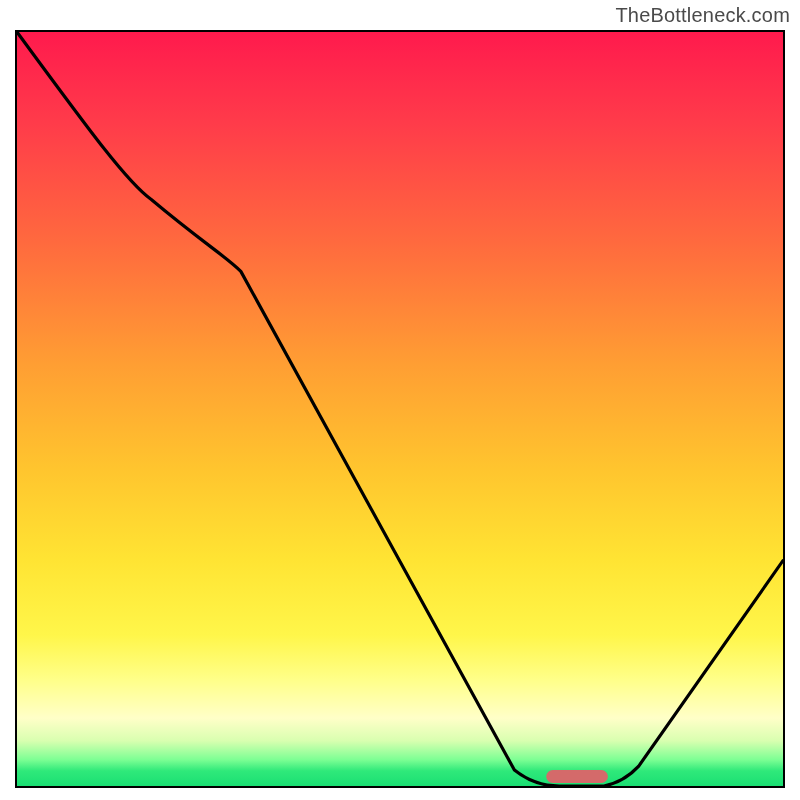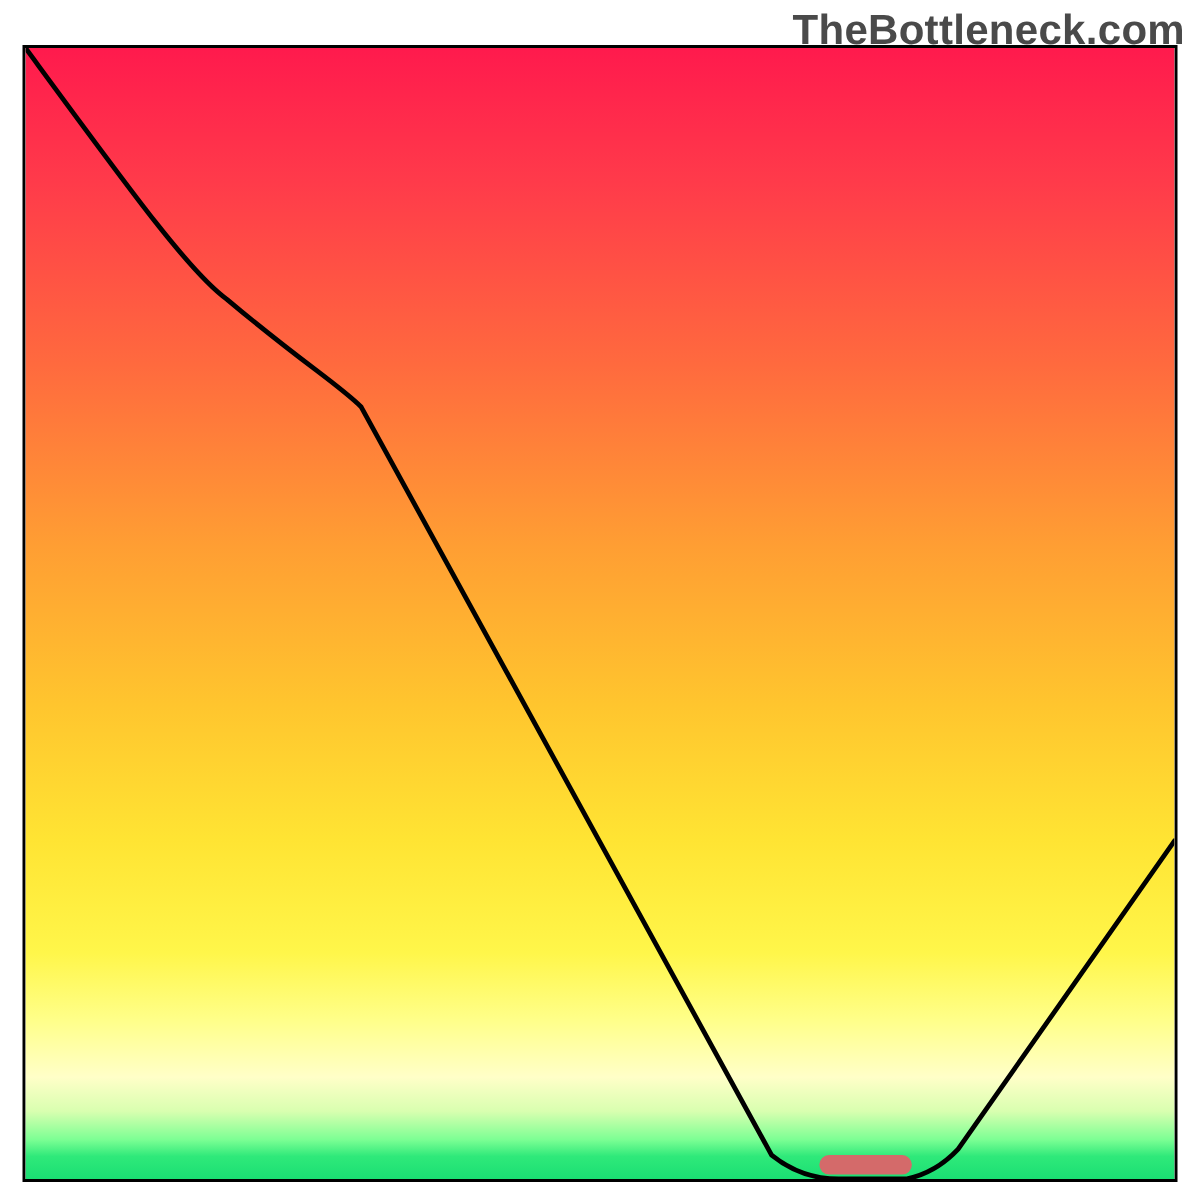--- a/index.html
+++ b/index.html
@@ -13,22 +13,22 @@
   }
   .stage {
     position: relative;
     width: 800px;
     height: 800px;
   }
   .watermark {
     position: absolute;
     top: 4px;
     right: 10px;
-    font-size: 28px;
-    font-weight: 700;
+    font-size: 20px;
+    font-weight: 400;
     color: #4a4a4a;
     letter-spacing: 0.2px;
     z-index: 10;
   }
   .plot {
     position: absolute;
     left: 15px;
     top: 30px;
     width: 770px;
     height: 758px;

